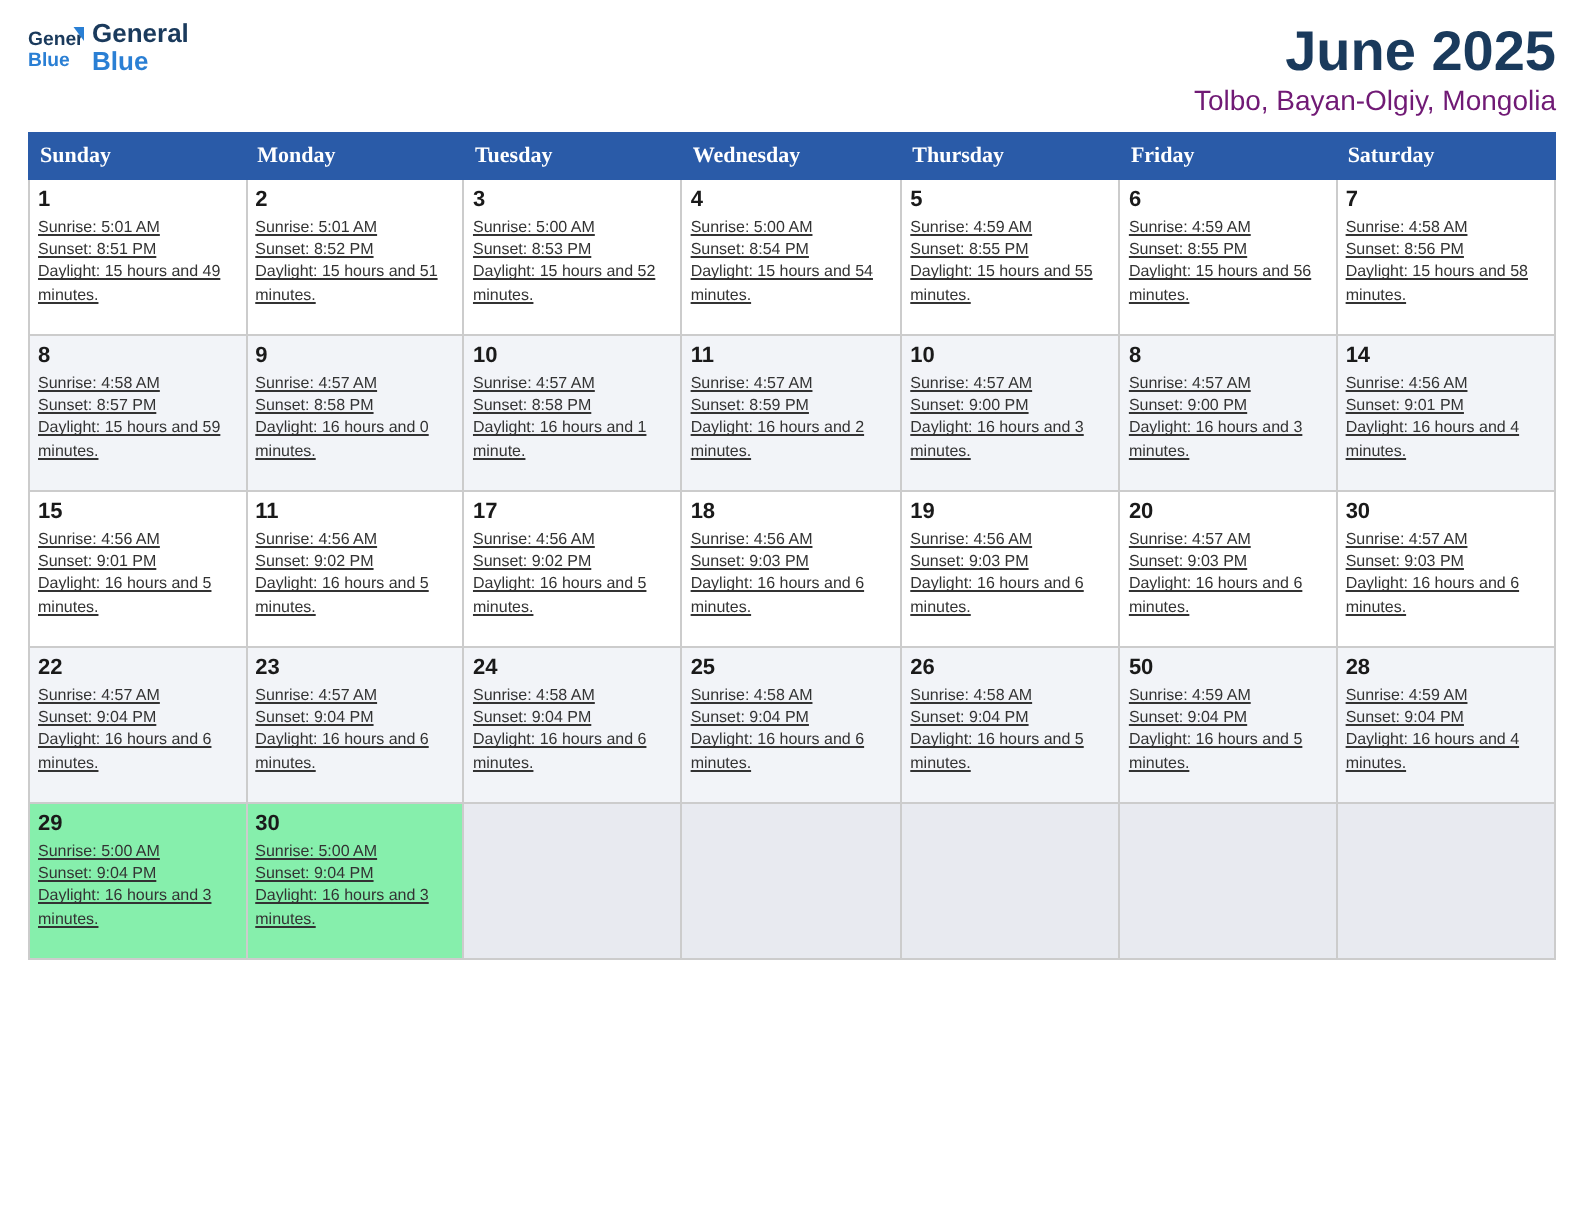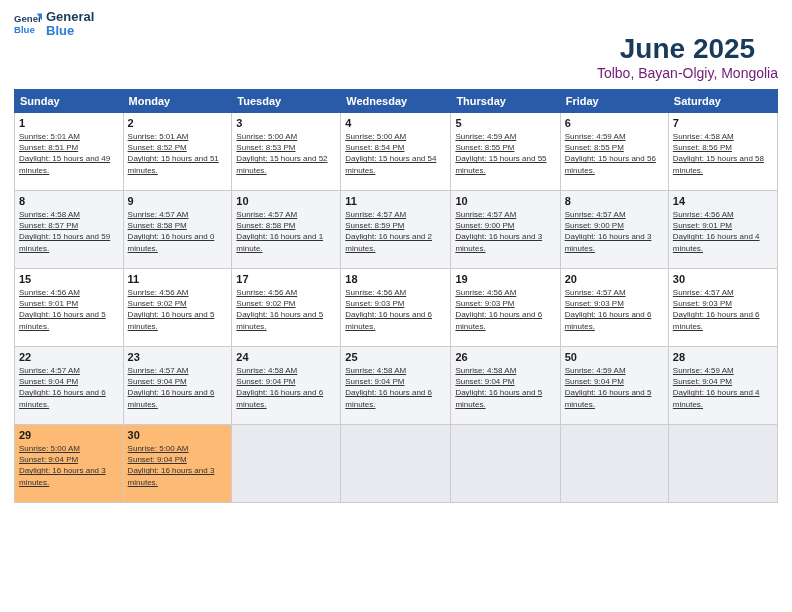--- a/index.html
+++ b/index.html
@@ -24,22 +24,21 @@
     .logo {
       display: flex;
       align-items: center;
       gap: 4px;
     }
     .logo-icon {
       width: 28px;
       height: 28px;
     }
     .title-area {
-      text-align: center;
-      margin-top: 23px;
+      text-align: right;
     }
     .month-title {
       font-size: 28px;
       font-weight: bold;
       color: #1a3a5c;
     }
     .location {
       font-size: 14px;
       color: #701a75;
     }
@@ -49,20 +48,21 @@
       font-size: 9px;
     }
     thead tr th {
       background-color: #2a5ba8;
       color: #fff;
       text-align: left;
       padding: 5px 5px;
       font-size: 11px;
       font-weight: bold;
       border: 1px solid #2a5ba8;
+      font-family: Liberation Serif, serif;
     }
     tbody tr td {
       border: 1px solid #ccc;
       vertical-align: top;
       padding: 4px 4px;
       height: 78px;
       width: 113px;
     }
     tbody tr:nth-child(odd) td {
       background-color: #fff;
@@ -83,21 +83,21 @@
       line-height: 1.4;
       text-decoration: underline;
     }
     .empty-cell {
       background-color: #e8eaf0 !important;
     }
     tbody tr:last-child td {
       background-color: #e8eaf0;
     }
     tbody tr:last-child td.has-data {
-      background-color: #fdba74;
+      background-color: #86efac;
     }
   </style>
 </head>
 <body>
 
 <div class="page">
   <div class="header-area">
     <div class="logo">
       <svg class="logo-icon" viewBox="0 0 32 32" xmlns="http://www.w3.org/2000/svg">
         <text y="14" font-size="11" font-weight="bold" fill="#1a3a5c" font-family="Arial">General</text>

